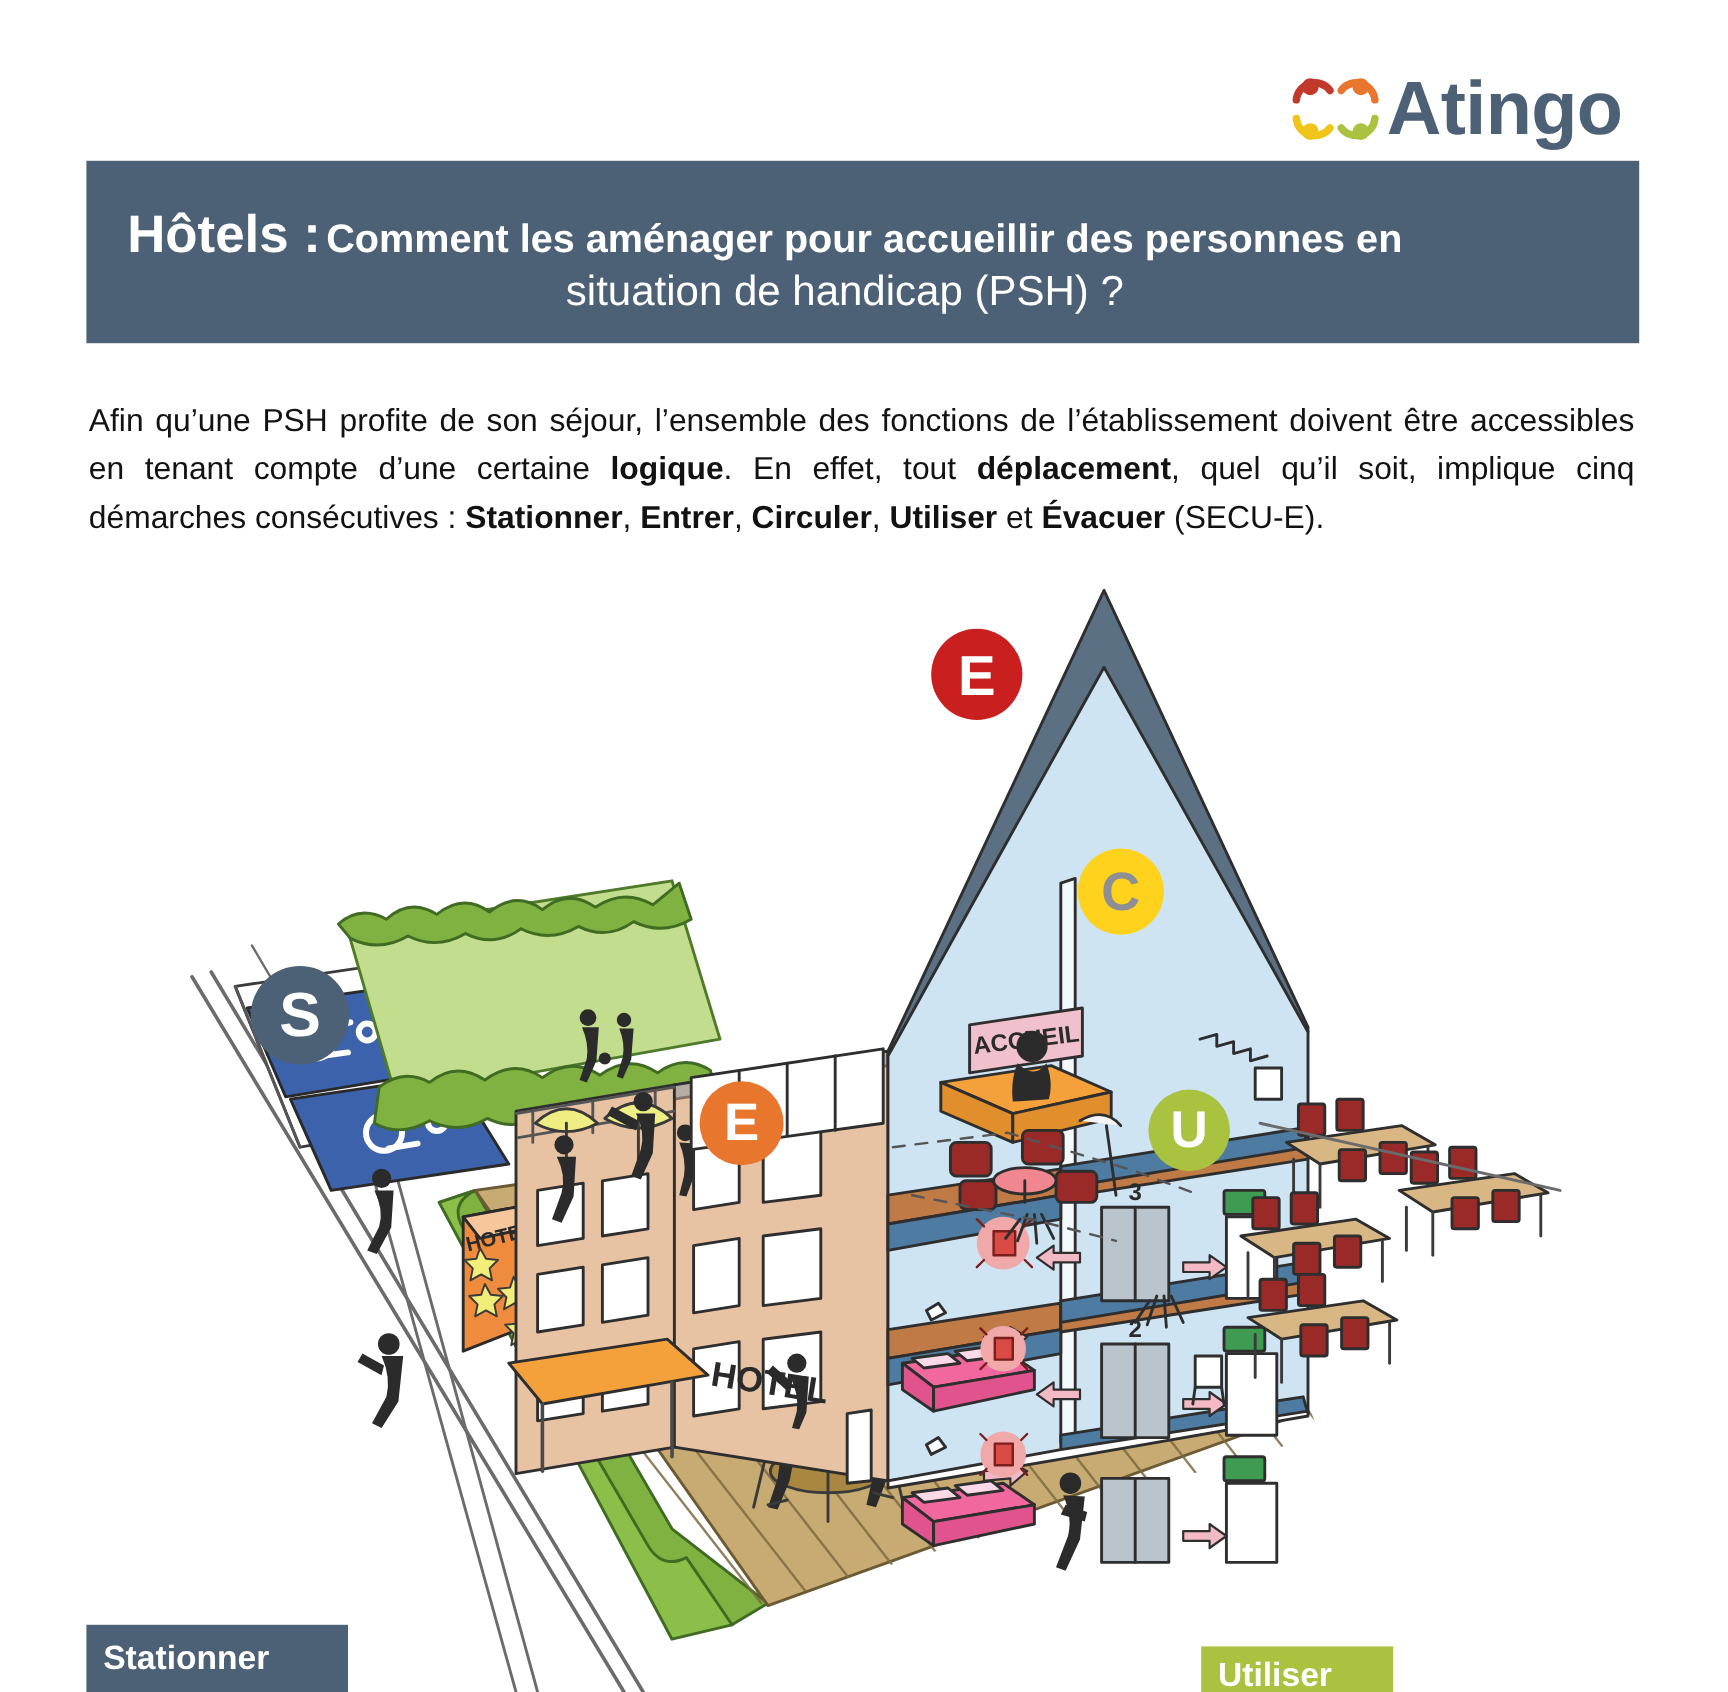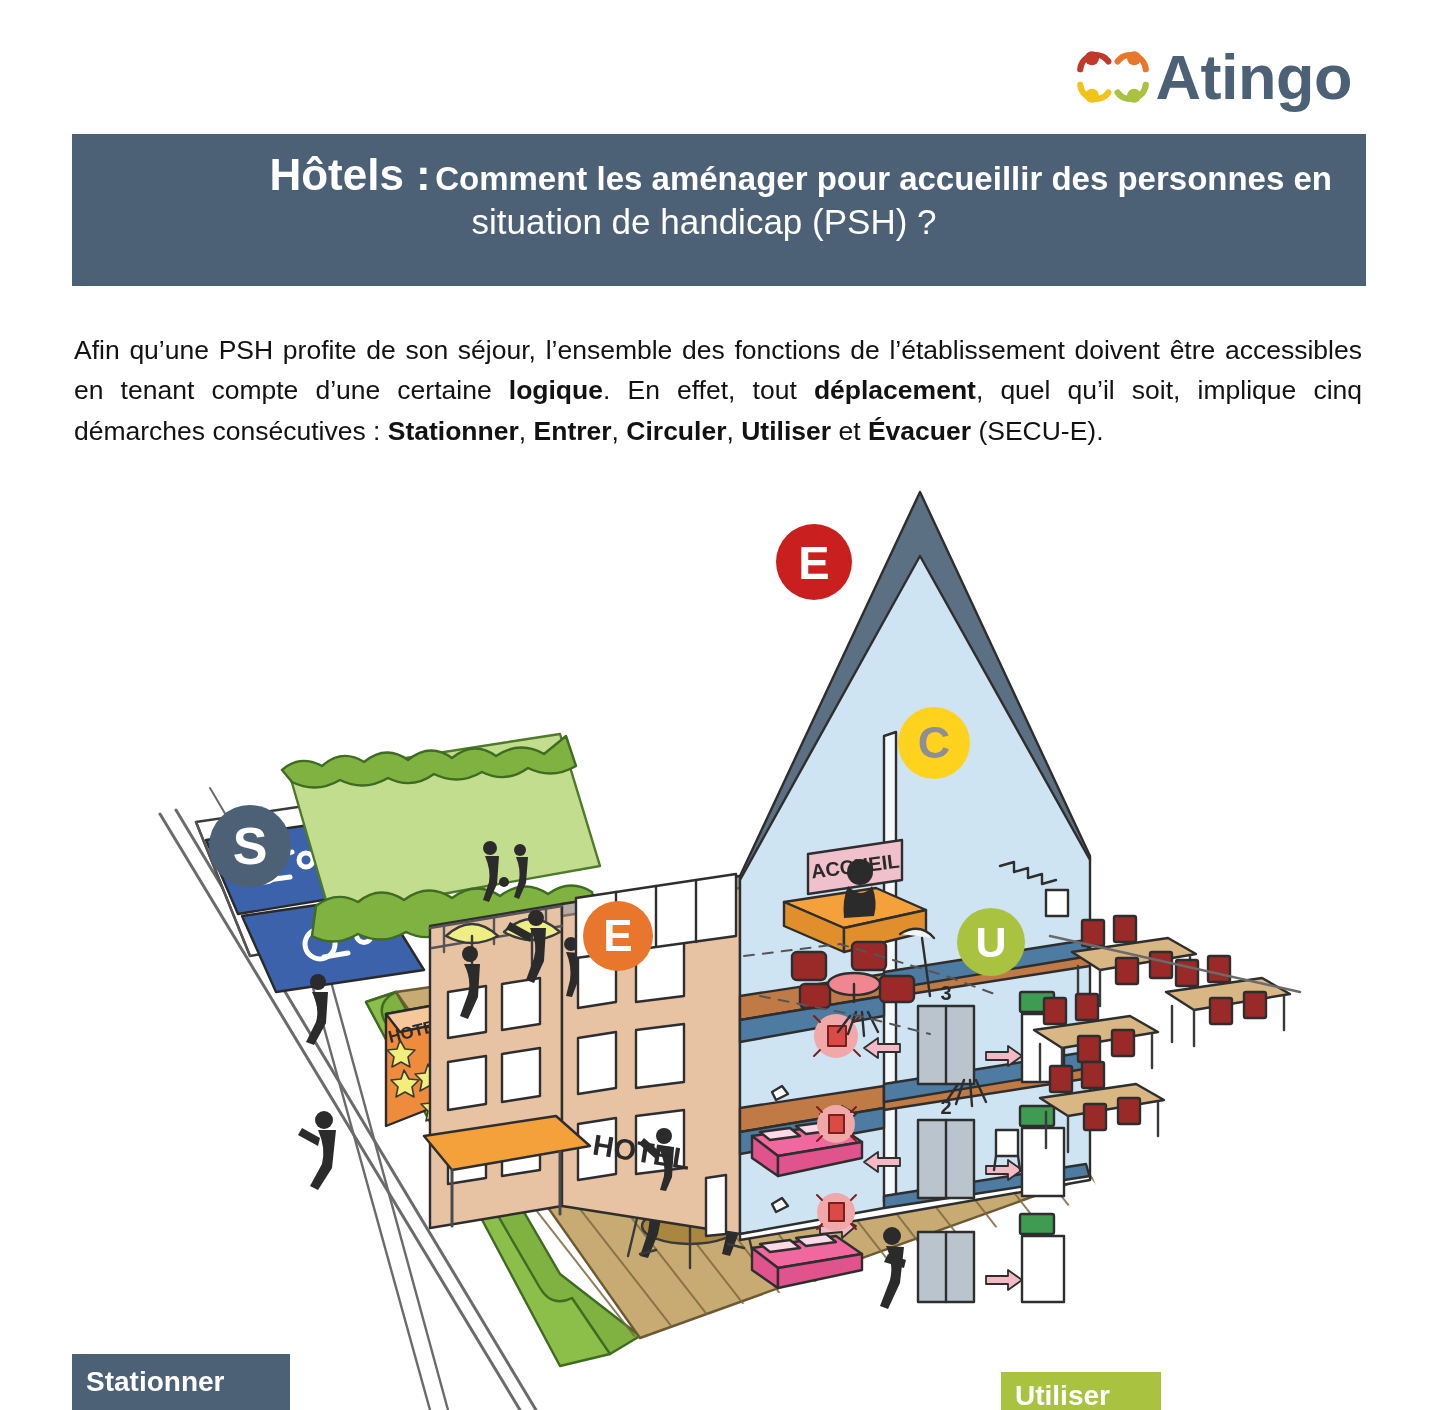--- a/index.html
+++ b/index.html
@@ -12,21 +12,21 @@
     height: 1410px;
     position: relative;
     overflow: hidden;
     font-family: "Liberation Sans", sans-serif;
     color: #1a1a1a;
   }
 
   
   .logo-area {
     position: absolute;
-    top: 38px;
+    top: 52px;
     right: 88px;
     display: flex;
     align-items: center;
     gap: 4px;
     justify-content: center;
   }
   .logo-mark {
     width: 78px;
     height: 78px;
     position: relative;
@@ -46,23 +46,24 @@
     left: 72px;
     top: 134px;
     width: 1294px;
     height: 152px;
     background: #4c6076;
     box-sizing: border-box;
     padding: 16px 34px 10px 34px;
     color: #ffffff;
   }
   .title-line1 {
-    text-align: right;
+    text-align: left;
     line-height: 1.12;
     white-space: nowrap;
+    margin-top: 21px;
   }
   .title-strong {
     font-size: 44px;
     font-weight: bold;
   }
   .title-rest {
     font-size: 33px;
     font-weight: bold;
   }
   .title-line2 {

